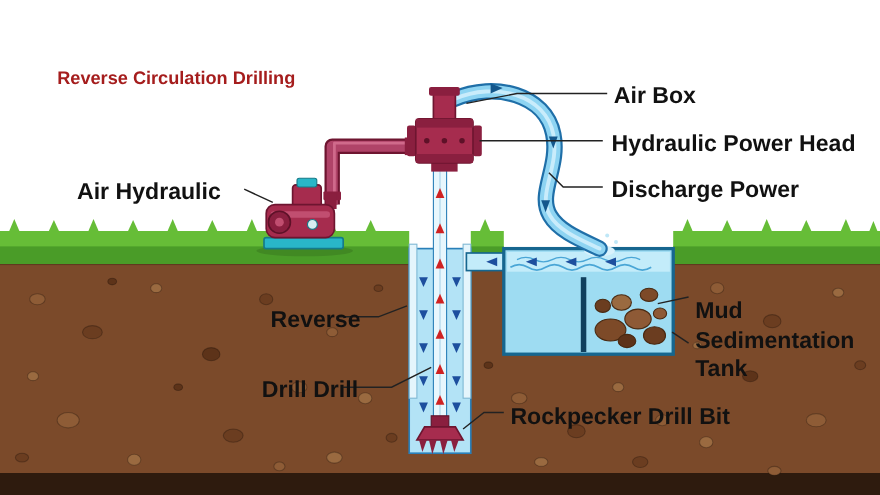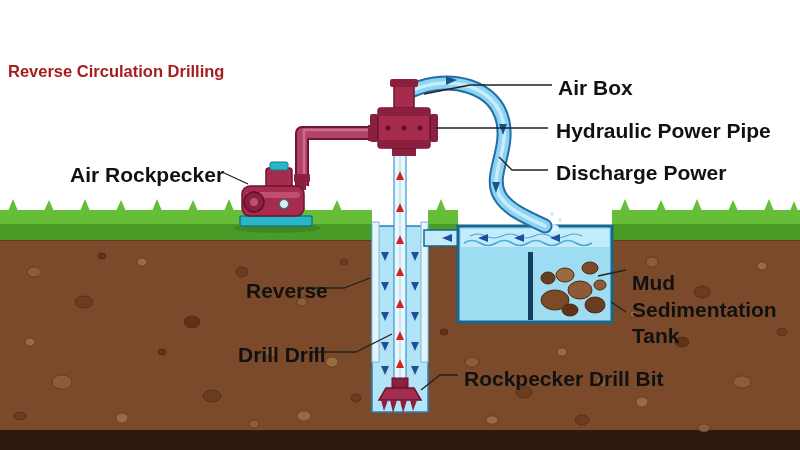--- a/index.html
+++ b/index.html
@@ -5,21 +5,21 @@
   html,body{margin:0;padding:0;background:#ffffff;}
   .stage{
     position:relative;width:800px;height:450px;background:#ffffff;
     font-family:"Liberation Sans",sans-serif;overflow:hidden;
   }
   .stage svg{position:absolute;left:0;top:0;}
   .diagram-title{
     position:absolute;left:8px;top:60px;width:270px;
     font-size:16.5px;font-weight:bold;color:#a51d1d;line-height:1.45;
   }
-  .diagram-title span{display:block;}
+  .diagram-title span{display:block;margin-left:44px;}
   .label{
     position:absolute;font-size:21px;font-weight:bold;color:#111111;
     white-space:nowrap;
   }
   .label.wrap{white-space:normal;width:140px;line-height:1.25;}
 </style>
 </head>
 <body>
 
 <div class="stage">
@@ -223,22 +223,22 @@
     <path d="M 626,270 L 598,276"></path>
     <path d="M 626,312 L 611,302"></path>
   </g>
 </svg>
 
   <div class="diagram-title">
     <span>Reverse Circulation Drilling</span>
   </div>
 
   <div class="label" style="left:558px;top:76px">Air Box</div>
-  <div class="label" style="left:556px;top:119px">Hydraulic Power Pipe</div>
+  <div class="label" style="left:556px;top:119px">Hydraulic Power Head</div>
   <div class="label" style="left:556px;top:161px">Discharge Power</div>
-  <div class="label" style="left:70px;top:163px">Air Rockpecker</div>
+  <div class="label" style="left:70px;top:163px">Air Hydraulic</div>
   <div class="label" style="left:246px;top:279px">Reverse</div>
   <div class="label" style="left:238px;top:343px">Drill Drill</div>
   <div class="label" style="left:464px;top:367px">Rockpecker Drill Bit</div>
   <div class="label" style="left:632px;top:271px">Mud</div>
   <div class="label wrap" style="left:632px;top:297px">Sedimentation Tank</div>
 
 </div>
 
 </body></html>

